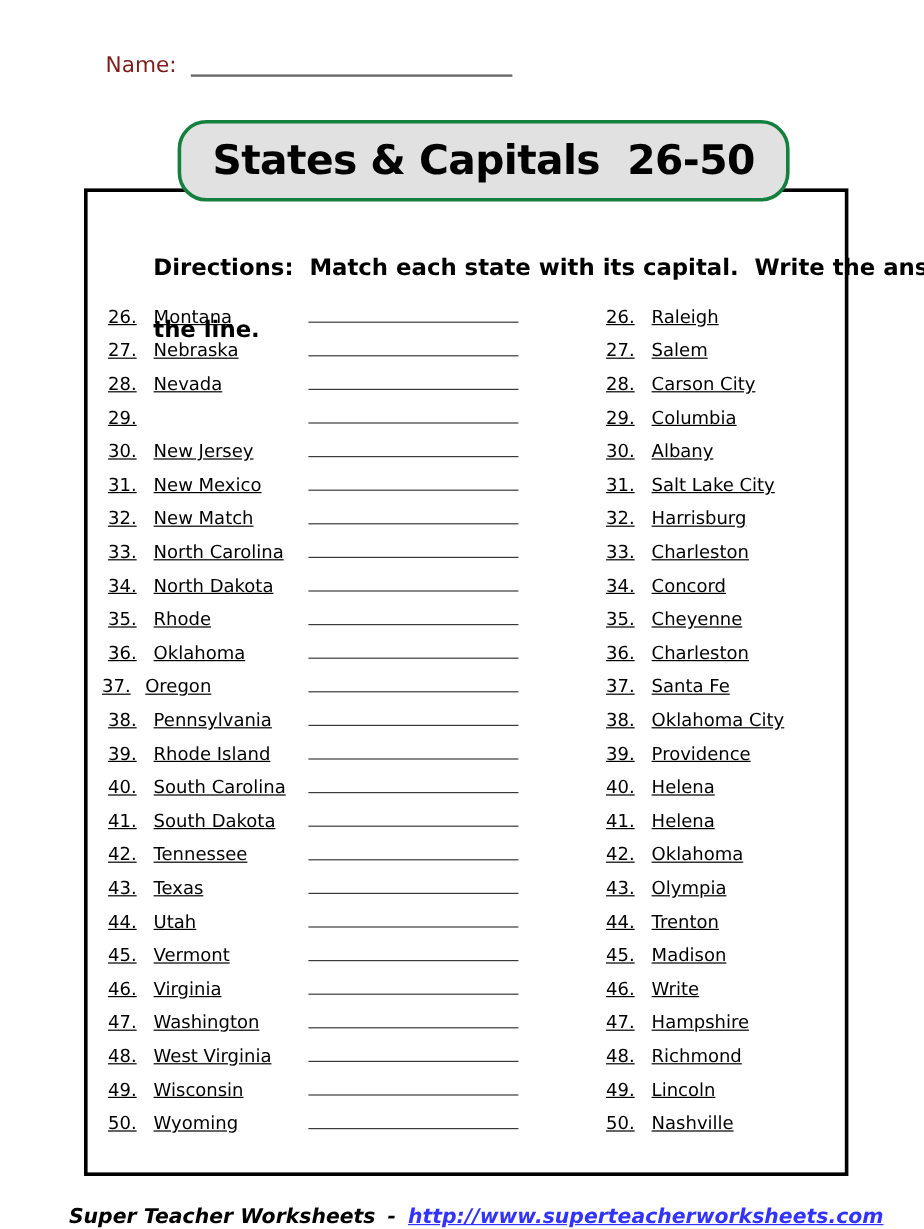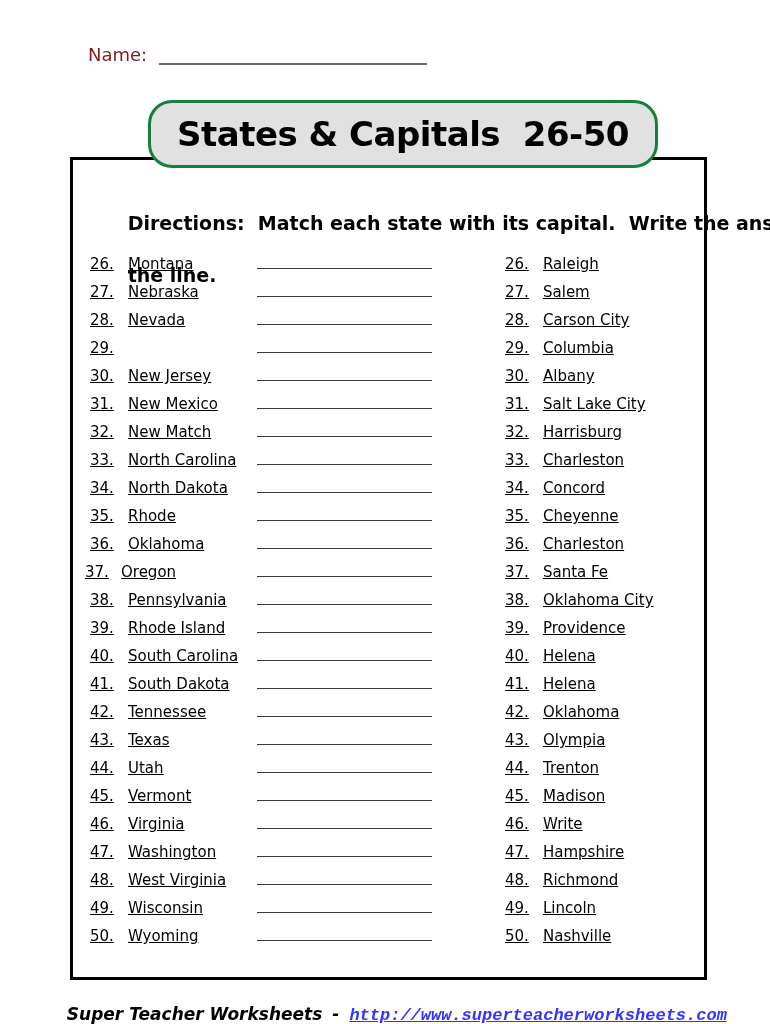--- a/index.html
+++ b/index.html
@@ -86,21 +86,20 @@
     position: absolute; left: 0; top: 984px; width: 770px;
     text-align: center;
     font-size: 17px; font-weight: bold; font-style: italic;
     white-space: pre;
   }
   .footer .sep { margin: 0 10px; }
   .footer a.site-link {
     color: #3333ff;
     text-decoration: underline;
     cursor: pointer;
-    font-family: Liberation Mono, monospace;
   }
 </style>
 </head>
 <body>
 
 <div class="page">
 
   <div class="name-row">
     <span>Name:</span><span class="name-line"></span>
   </div>

